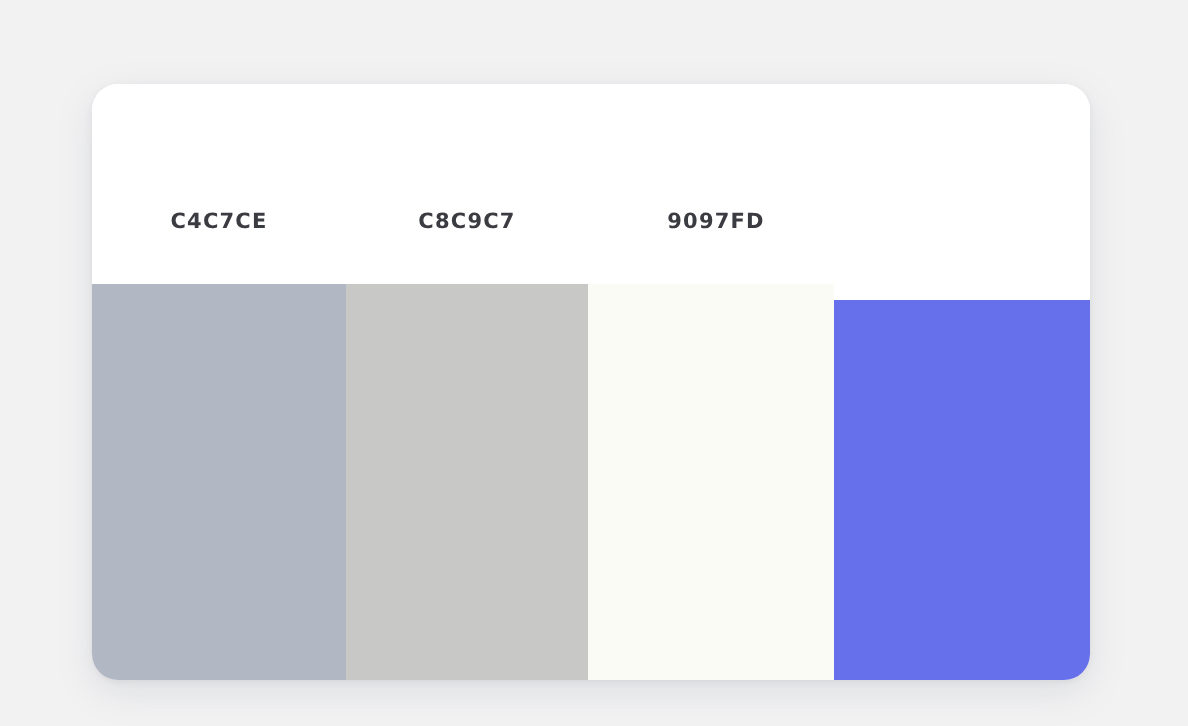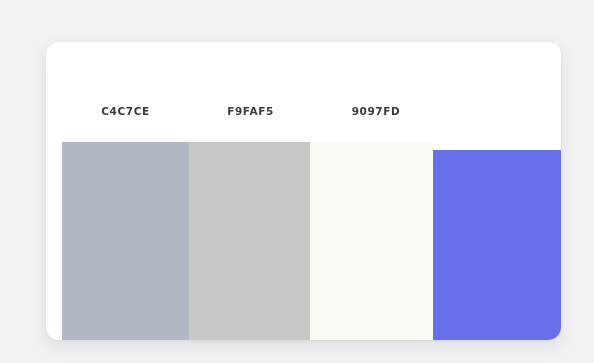--- a/index.html
+++ b/index.html
@@ -67,25 +67,25 @@
 
   
   .col-0 { width: 127px; }
   .col-1 { width: 121px; }
   .col-2 { width: 123px; }
   .col-3 { width: 128px; margin-top: 8px; }
 </style>
 </head>
 <body style="background: rgb(242, 242, 243);">
 
-<div id="palette-card" style="background: rgb(255, 255, 255); border-radius: 13px; padding-left: 16px;">
+<div id="palette-card" style="background: rgb(255, 255, 255); border-radius: 13px;">
 
   <div id="label-row">
     <div class="swatch-label col-0" style="color: rgb(59, 59, 66);">C4C7CE</div>
-    <div class="swatch-label col-2" style="color: rgb(59, 59, 66);">F9FAF5</div>
+    <div class="swatch-label col-1" style="color: rgb(59, 59, 66);">C8C9C7</div>
     <div class="swatch-label col-3" style="color: rgb(59, 59, 66);">9097FD</div>
   </div>
 
   <div id="swatch-row">
     <div class="swatch col-0" style="background-color: rgb(178, 183, 196);"></div>
     <div class="swatch col-1" style="background-color: rgb(200, 200, 198);"></div>
     <div class="swatch col-2" style="background-color: rgb(250, 251, 245);"></div>
     <div class="swatch col-3" style="background-color: rgb(103, 112, 235);"></div>
   </div>
 

